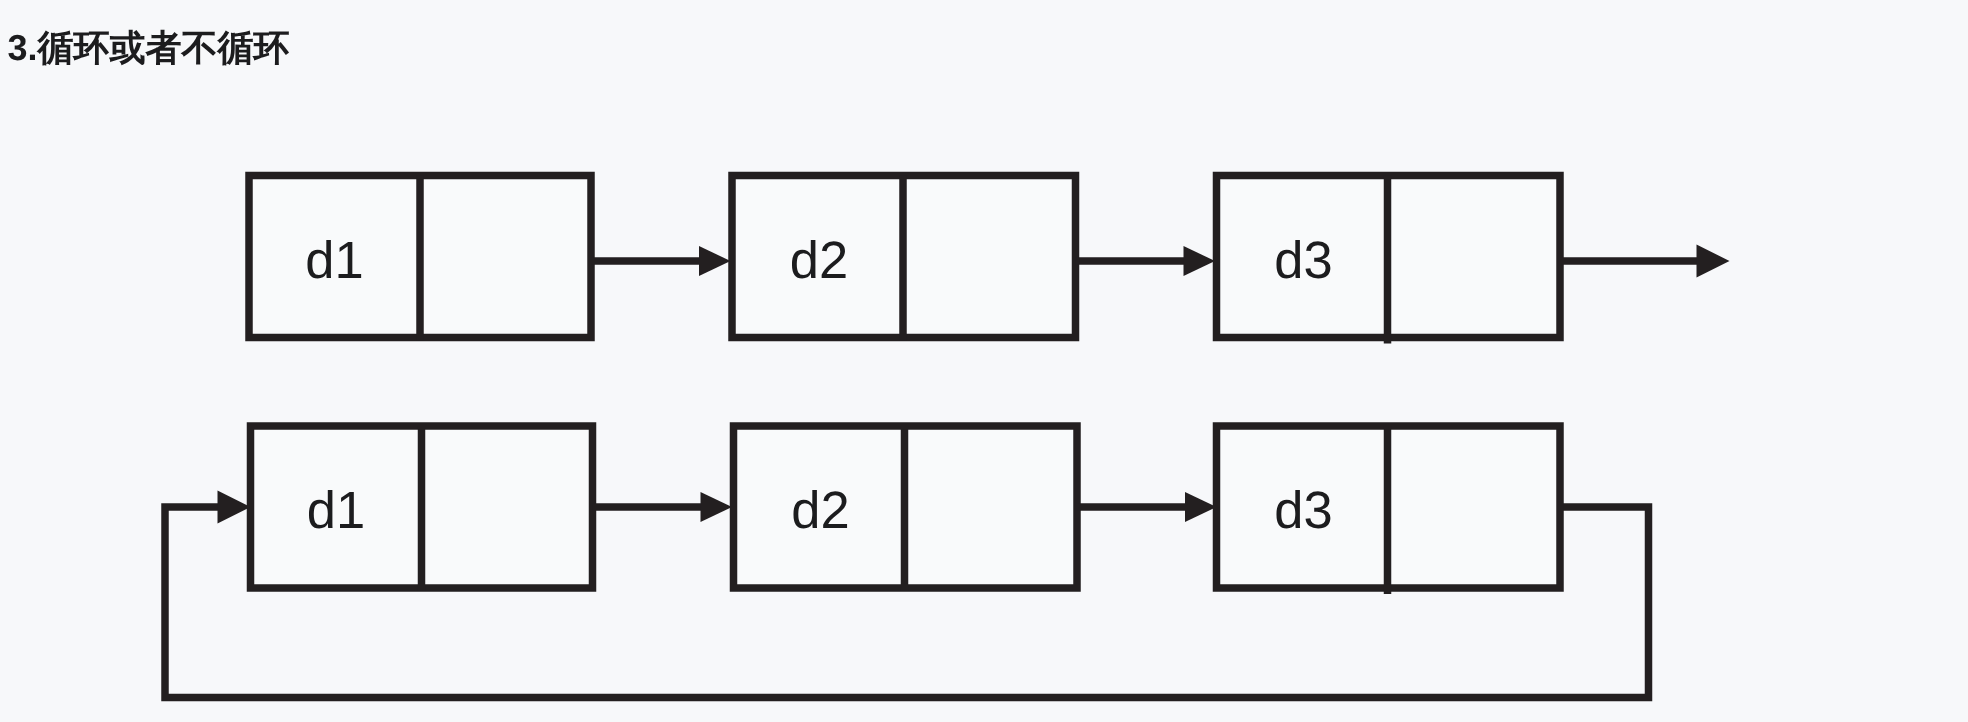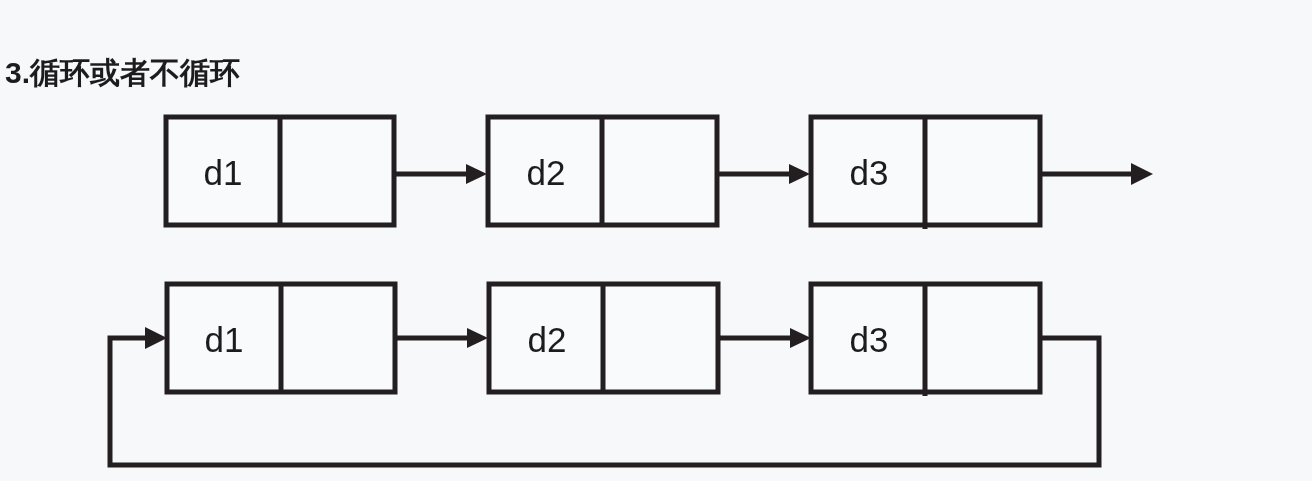--- a/index.html
+++ b/index.html
@@ -17,27 +17,26 @@
   }
   #canvas {
     position: relative;
     width: 1312px;
     height: 481px;
   }
   .title {
     position: absolute;
     left: 5px;
     top: 14px;
-    font-size: 30px;
+    font-size: 24px;
     line-height: 38px;
     font-weight: 700;
     color: #1c1c1e;
     letter-spacing: 0px;
     white-space: nowrap;
-    margin-top: 40px;
   }
   svg.diagram {
     position: absolute;
     left: 0;
     top: 0;
     width: 1312px;
     height: 481px;
   }
   .node-rect {
     fill: #f9fafb;

